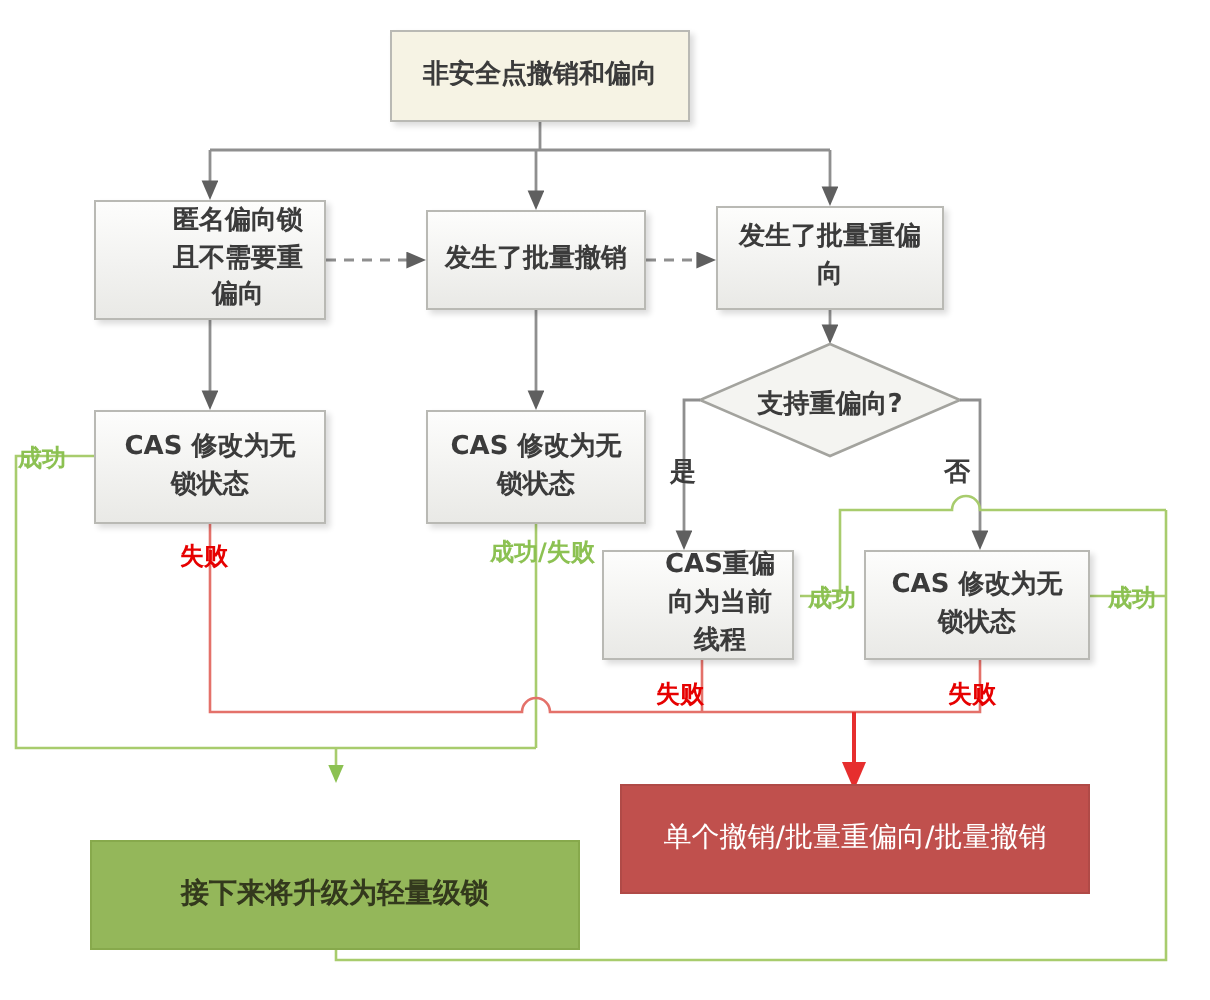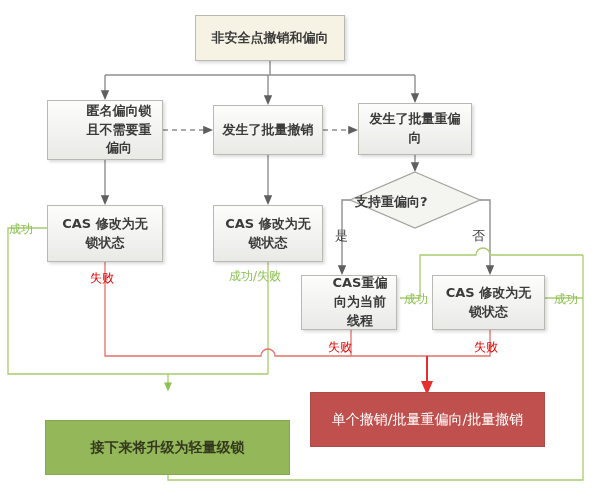--- a/index.html
+++ b/index.html
@@ -20,22 +20,22 @@
   .diamond-shape{fill:#f4f4f1;stroke:#a3a39e;stroke-width:1.3;}
   .node{position:absolute;box-sizing:border-box;display:flex;align-items:center;justify-content:center;
         text-align:center;border:1px solid #b9b9b4;color:#3b3b3b;font-size:13px;font-weight:600;
         line-height:1.45;background:linear-gradient(#fdfdfc,#e9e9e6);
         box-shadow:2px 2px 3px rgba(0,0,0,.14);padding:4px 8px;}
   .node.start{background:#f6f3e4;text-align:right;}
   .node.terminal-green{background:var(--green-box);border-color:#87a94c;color:#33391d;
         font-size:14px;font-weight:bold;box-shadow:none;margin-top:28px;}
   .node.terminal-red{background:var(--red-box);border-color:#b04a47;color:#fff;
         font-size:14px;font-weight:normal;box-shadow:none;}
-  .diamond-label{position:absolute;text-align:left;color:#3b3b3b;font-size:13px;font-weight:600;}
-  .edge-label{position:absolute;font-size:12px;font-weight:normal;white-space:nowrap;}
+  .diamond-label{position:absolute;text-align:center;color:#3b3b3b;font-size:13px;font-weight:600;}
+  .edge-label{position:absolute;font-size:12px;font-weight:bold;white-space:nowrap;}
   .edge-label.ok{color:var(--success);}
   .edge-label.ko{color:var(--fail);}
   .edge-label.yn{color:#3c3c3c;font-size:13px;}
 </style>
 </head>
 <body>
 
 <div id="canvas">
 
   <svg class="wires">
@@ -121,20 +121,20 @@
   <div class="node terminal-green" style="left:45px;top:392px;width:245px;height:55px;">
     <span>接下来将升级为轻量级锁</span>
   </div>
 
   <div class="node terminal-red" style="left:310px;top:392px;width:235px;height:55px;">
     <span>单个撤销/批量重偏向/批量撤销</span>
   </div>
 
   <div class="edge-label ok" style="left:9px;top:221px;">成功</div>
   <div class="edge-label ko" style="left:90px;top:270px;">失败</div>
-  <div class="edge-label ok" style="left:229px;top:268px;">成功/失败</div>
+  <div class="edge-label ok" style="left:245px;top:268px;">成功/失败</div>
   <div class="edge-label yn" style="left:335px;top:227px;">是</div>
   <div class="edge-label yn" style="left:472px;top:227px;">否</div>
   <div class="edge-label ok" style="left:404px;top:291px;">成功</div>
   <div class="edge-label ko" style="left:328px;top:339px;">失败</div>
   <div class="edge-label ok" style="left:554px;top:291px;">成功</div>
   <div class="edge-label ko" style="left:474px;top:339px;">失败</div>
 </div>
 
 </body></html>

